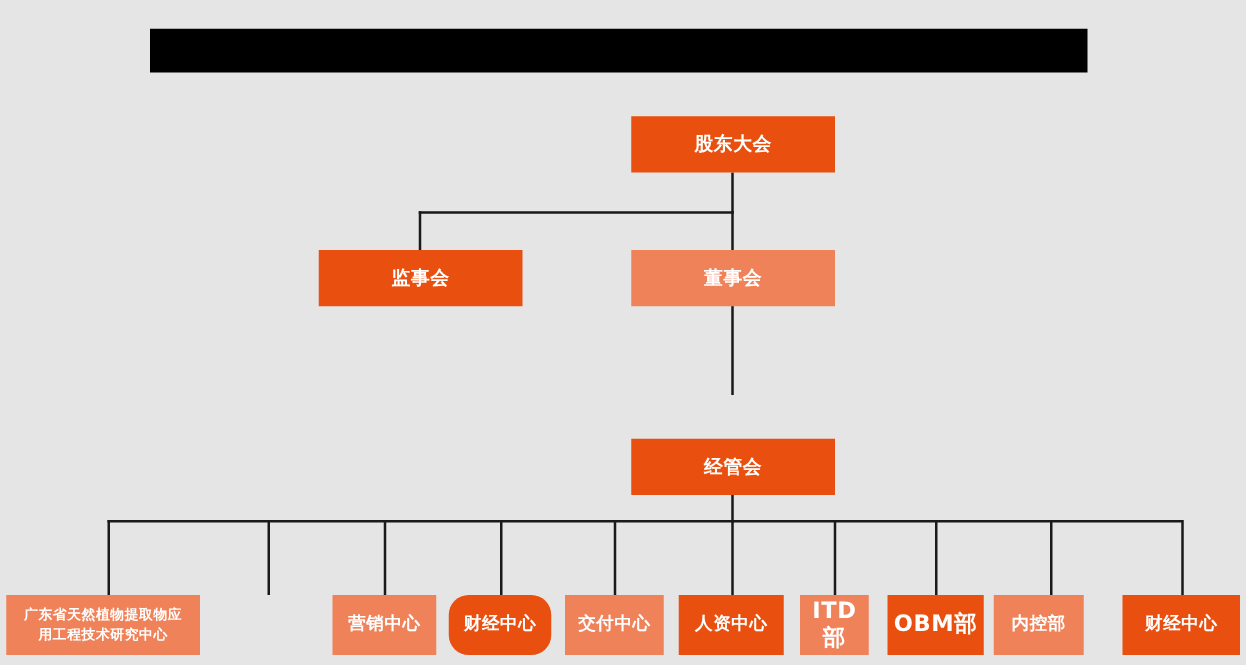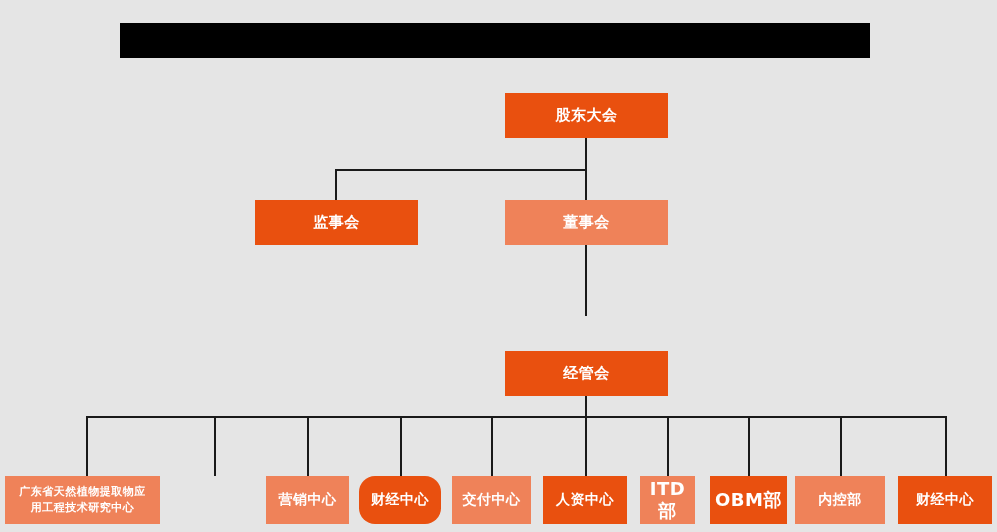--- a/index.html
+++ b/index.html
@@ -138,21 +138,21 @@
   </div>
 
   <div class="org-box tone-light size-sm" style="left:640px; top:476px; width:55px; height:48px;">
     <span class="box-label">ITD部</span>
   </div>
 
   <div class="org-box tone-dark size-sm" style="left:710px; top:476px; width:77px; height:48px;">
     <span class="box-label">OBM部</span>
   </div>
 
-  <div class="org-box tone-light size-md" style="left:795px; top:476px; width:90px; height:48px;">
+  <div class="org-box tone-light size-md" style="left:795px; top:476px; width:72px; height:48px;">
     <span class="box-label">内控部</span>
   </div>
 
   <div class="org-box tone-dark size-md" style="left:898px; top:476px; width:94px; height:48px;">
     <span class="box-label">财经中心</span>
   </div>
 
 </div>
 
 </body></html>

